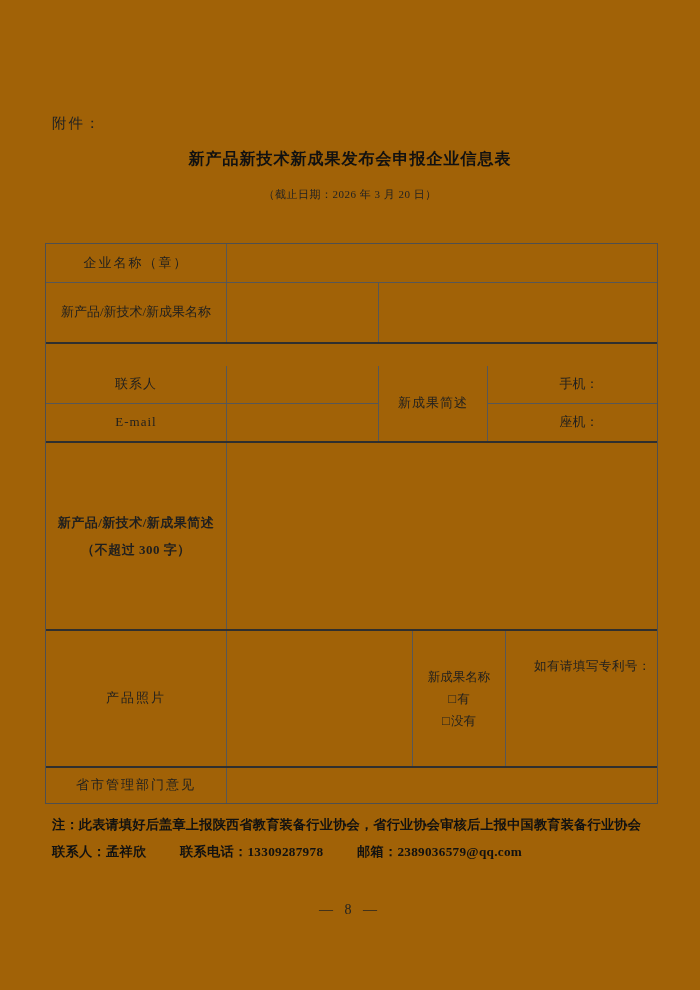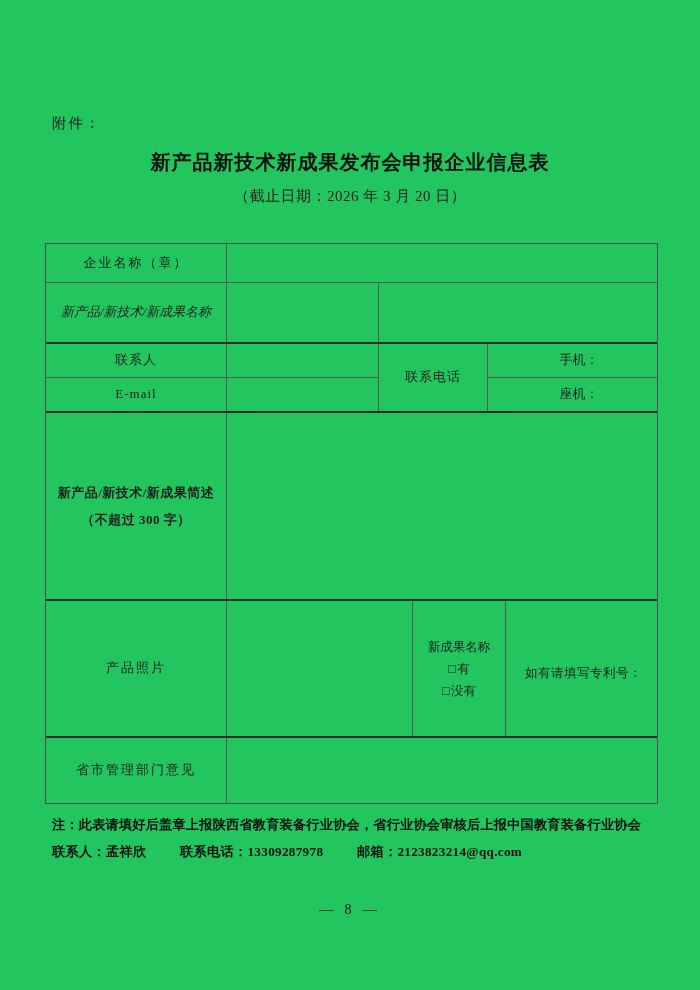--- a/index.html
+++ b/index.html
@@ -4,34 +4,34 @@
 <style>
   * { margin: 0; padding: 0; box-sizing: border-box; }
   html, body { background: #ffffff; }
   body {
     width: 700px; height: 990px;
     font-family: "Liberation Serif", "DejaVu Serif", serif;
     color: #1c1c1c;
     position: relative;
     overflow: hidden;
   }
-  .page { position: absolute; inset: 0; background: #22c55e; }
+  .page { position: absolute; inset: 0; background: #a16207; }
 
   .attachment {
     position: absolute; left: 52px; top: 114px;
     font-size: 14.5px; letter-spacing: 2px; color: #222;
   }
   .title {
     position: absolute; left: 0; top: 149px; width: 100%;
-    text-align: center; font-size: 20px; font-weight: 700;
+    text-align: center; font-size: 16px; font-weight: 700;
     letter-spacing: 1px; color: #111;
   }
   .subtitle {
     position: absolute; left: 0; top: 187px; width: 100%;
-    text-align: center; font-size: 15px; color: #222; letter-spacing: 0.5px;
+    text-align: center; font-size: 11px; color: #222; letter-spacing: 0.5px;
   }
 
   
   .form-table {
     position: absolute; left: 45px; top: 243px;
     width: 613px; height: 561px;
     border: 1px solid #4f4f4f;
     display: flex; flex-direction: column;
     font-size: 13px; color: #1f1f1f;
   }
@@ -41,22 +41,22 @@
 
   .cell { display: flex; align-items: center; justify-content: center; }
   .cell.br { border-right: 1px solid #575757; }
   .cell.grow { flex: 1 1 auto; }
 
   .label { text-align: center; line-height: 1.55; }
   .ls2 { letter-spacing: 2px; }
   .ls1 { letter-spacing: 1px; }
 
   .r1 { height: 39px; }
-  .r2 { height: 61px; font-style: italic; }
-  .r34 { height: 69px; }
+  .r2 { height: 61px; }
+  .r34 { height: 77px; margin-top: 22px; }
   .r5 { height: 188px; font-weight: bold; }
   .r6 { height: 137px; }
   .r7 { flex: 1 1 auto; }
 
   .w-label { width: 181px; }
   .w-c2 { width: 152px; }
   .w-c3 { width: 109px; }
   .w-photo { width: 186px; }
   .w-patent { width: 93px; }
 
@@ -65,22 +65,22 @@
   .half { flex: 1 1 50%; display: flex; align-items: center; justify-content: center; }
   .half.top { border-bottom: 1px solid #575757; }
   .half.left { justify-content: center; padding-left: 13px; }
 
   .summary-label { text-align: center; line-height: 27px; letter-spacing: 0.5px; }
 
   .patent-cell { display: flex; flex-direction: column; align-items: center; justify-content: center;
                  font-size: 12.5px; line-height: 22px; }
   .patent-option { display: flex; align-items: center; }
   .checkbox-glyph { font-size: 13px; margin-right: 1px; }
-  .patent-no-cell { align-items: flex-start; justify-content: center;
-                    padding: 64px 6px 0 10px; font-size: 12.5px; letter-spacing: 0.5px; }
+  .patent-no-cell { align-items: flex-start; justify-content: flex-end;
+                    padding: 27px 6px 0 10px; font-size: 12.5px; letter-spacing: 0.5px; }
 
   .note {
     position: absolute; left: 52px; top: 815px; width: 600px;
     font-size: 13.2px; font-weight: 700; color: #111;
     letter-spacing: 0.2px; line-height: 1.5;
   }
   .footer-contacts {
     position: absolute; left: 52px; top: 843px; width: 600px;
     font-size: 13.2px; font-weight: 700; color: #111; letter-spacing: 0.3px;
   }
@@ -114,21 +114,21 @@
 
     <div class="trow r34 thick">
       <div class="cell br w-label stack">
         <div class="half top label ls1">联系人</div>
         <div class="half label ls1">E-mail</div>
       </div>
       <div class="cell br w-c2 stack">
         <div class="half top"></div>
         <div class="half"></div>
       </div>
-      <div class="cell br w-c3 label ls1">联系电话</div>
+      <div class="cell br w-c3 label ls1">新成果简述</div>
       <div class="cell grow stack">
         <div class="half top left">
           <span>手机：</span>
         </div>
         <div class="half left">
           <span>座机：</span>
         </div>
       </div>
     </div>
 
@@ -166,18 +166,18 @@
       <div class="cell grow"></div>
     </div>
 
   </div>
 
   <div class="note">注：此表请填好后盖章上报陕西省教育装备行业协会，省行业协会审核后上报中国教育装备行业协会</div>
 
   <div class="footer-contacts">
     <span>联系人：孟祥欣</span>
     <span>联系电话：13309287978</span>
-    <span>邮箱：2123823214@qq.com</span>
+    <span>邮箱：2389036579@qq.com</span>
   </div>
 
   <div class="pageno">— 8 —</div>
 
 </div>
 
 </body></html>

